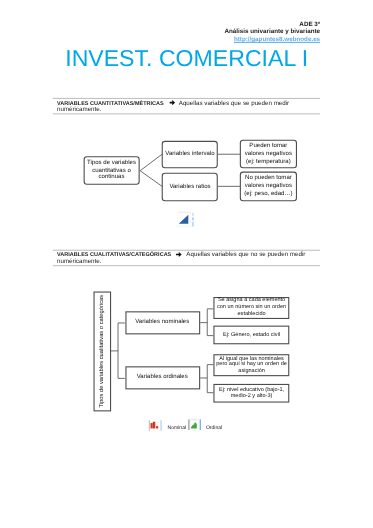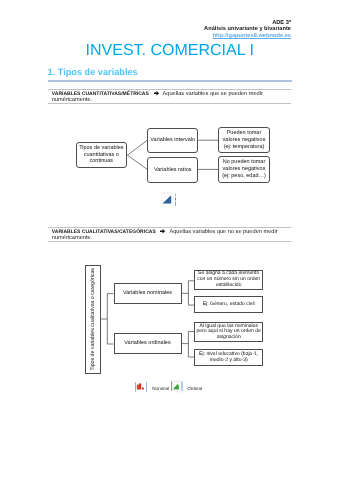--- a/index.html
+++ b/index.html
@@ -22,21 +22,21 @@
     text-align: right;
     font-size: 5.7px; font-weight: bold; line-height: 6.85px;
     color: #1a1a1a;
   }
   .hdr .url { color:#62ace8; text-decoration: underline; font-weight: bold; }
 
   
   .title {
     position: absolute; left: 47.5px; top: 42px; width: 244.5px;
     text-align: center;
-    font-size: 16px; font-weight: 400; letter-spacing: 0px;
+    font-size: 21px; font-weight: 400; letter-spacing: 0px;
     color: #00a8ea;
   }
 
   
   .sec {
     position: absolute; left: 47.5px; width: 244.5px;
     font-size: 9.2px; font-weight: bold; color: #55c3f7;
     border-bottom: 2px solid #b0c0e0;
     padding-bottom: 3.9px;
   }
@@ -92,21 +92,20 @@
 <div class="page">
 
   <div class="hdr">
     <div>ADE 3º</div>
     <div>Análisis univariante y bivariante</div>
     <div class="url">http://gapuntes8.webnode.es</div>
   </div>
 
   <div class="title">INVEST. COMERCIAL I</div>
 
-  <div class="sec" style="top:66.6px">1. Tipos de variables</div>
 
   <div class="boxpar" style="top:88.8px">
     <span>VARIABLES CUANTITATIVAS/MÉTRICAS</span><svg class="arw" width="5.2" height="4.6" viewBox="0 0 5.2 4.6">
         <path d="M0 1.6 L2.55 1.6 L2.55 0 L5.2 2.3 L2.55 4.6 L2.55 3.0 L0 3.0 Z" fill="#111"></path>
       </svg><span class="norm">Aquellas variables que se pueden medir</span><br><span class="norm">numéricamente.</span>
   </div>
 
   <div class="dgm" id="dgm1">
     <svg class="diagline" width="339" height="220">
       <path d="M127.4 155.2 L147.3 140.2" class="cn"></path>

